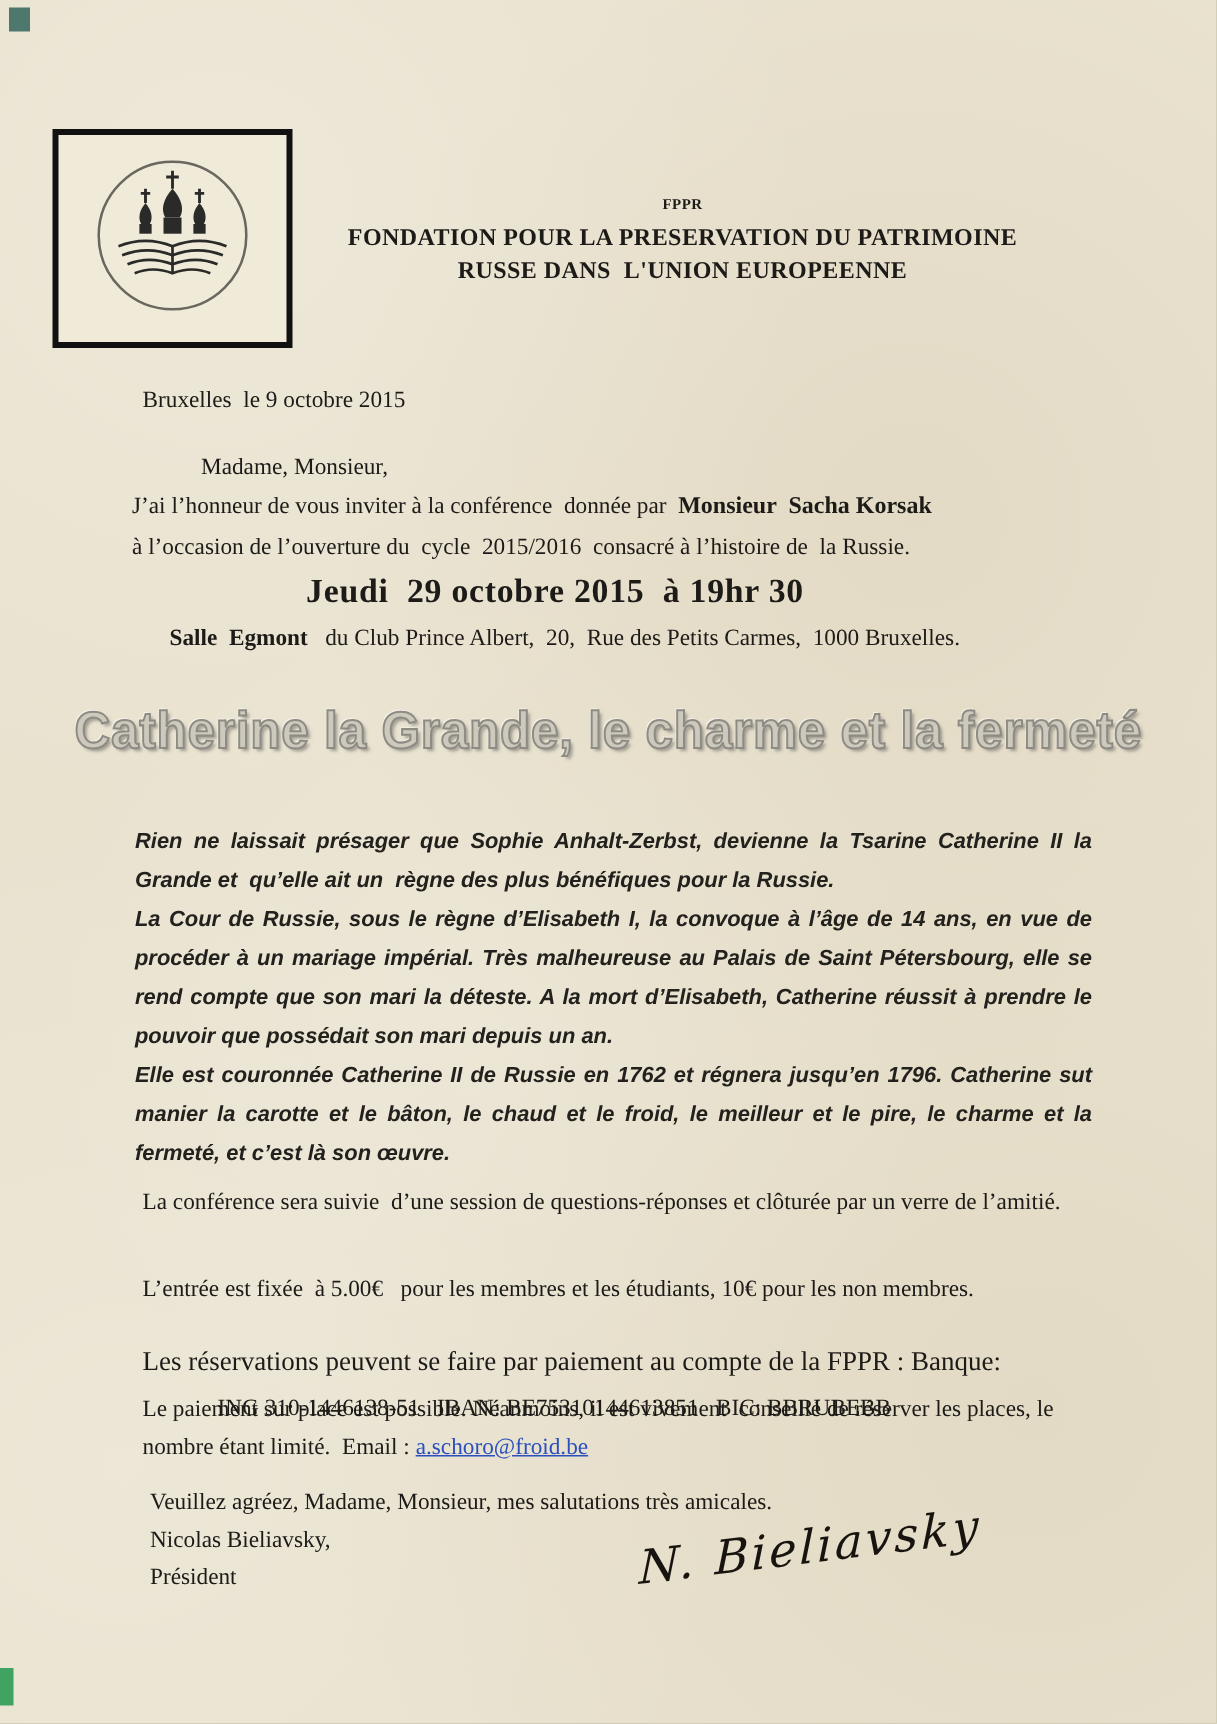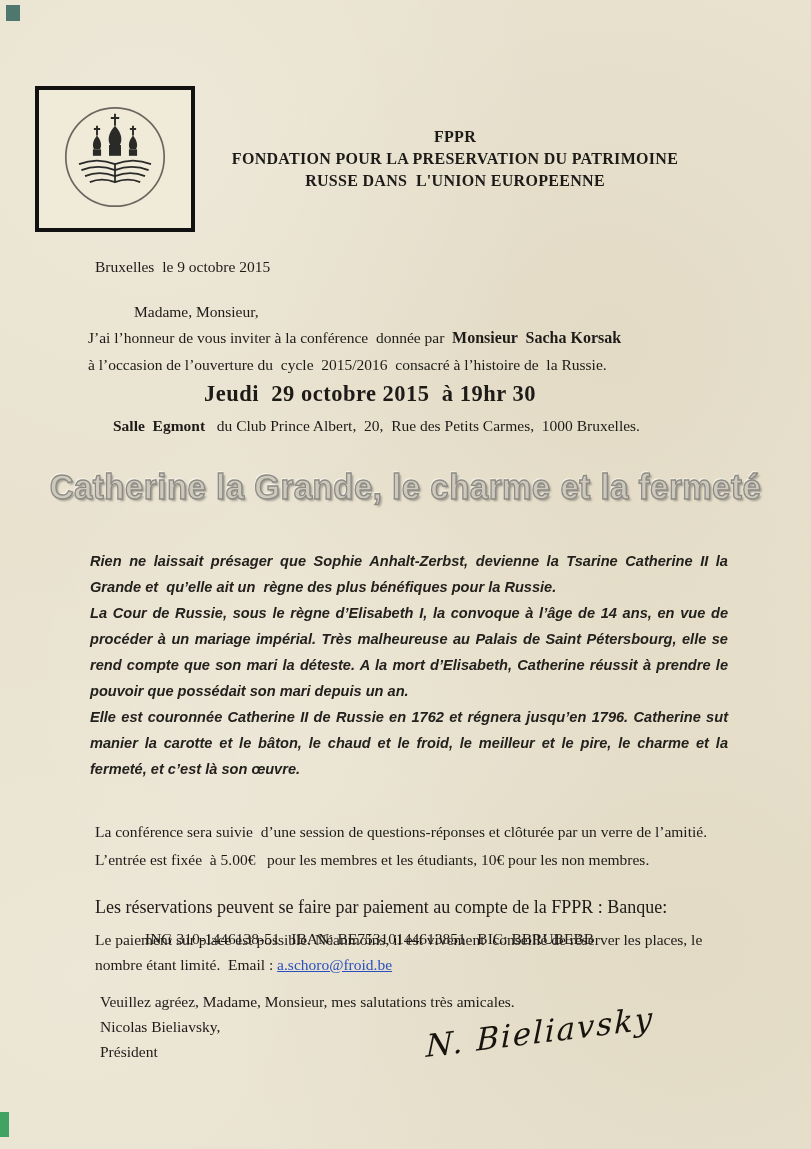--- a/index.html
+++ b/index.html
@@ -39,21 +39,21 @@
 
   
   .org-header{
     left:170px;top:126px;width:570px;
     text-align:center;
     font-weight:bold;
     font-size:16px;
     line-height:22px;
     letter-spacing:.3px;
   }
-  .org-short{font-size:16px;}
+  .org-short{font-size:10px;}
 
   .dateline{left:95px;top:258px;font-size:15.5px;}
   .salutation{left:88px;top:303px;font-size:15.5px;margin-left:46px;}
   .intro-1{left:88px;top:329px;font-size:15.5px;}
   .intro-1 b{font-size:16px;}
   .intro-2{left:88px;top:356px;font-size:15.5px;}
 
   .event-datetime{
     left:0;top:381px;width:740px;
     text-align:center;
@@ -78,21 +78,21 @@
   .body-block{
     left:90px;top:548px;width:638px;
     font-family:"Liberation Sans", sans-serif;
     font-weight:bold;font-style:italic;
     font-size:14.6px;line-height:26px;
     text-align:justify;
     color:#23211d;
   }
   .body-block p{margin:0;}
 
-  .closing-info{left:95px;top:820px;width:650px;font-size:15.5px;line-height:24px;}
+  .closing-info{left:95px;top:790px;width:650px;font-size:15.5px;line-height:24px;}
 
   .price-line{left:95px;top:851px;font-size:15.5px;}
   .reservation-line{left:95px;top:877px;font-size:18px;margin-top:20px;}
   .bank-line{left:145px;top:902px;font-size:15.5px;margin-top:28px;}
   .payment-line{left:95px;top:927px;width:650px;font-size:15.5px;line-height:25px;}
   .email-link{color:#2b50bd;text-decoration:underline;cursor:pointer;}
 
   .closing-salutation{left:100px;top:993px;font-size:15.5px;}
   .signatory-name{left:100px;top:1018px;font-size:15.5px;}
   .signatory-title{left:100px;top:1043px;font-size:15.5px;}

